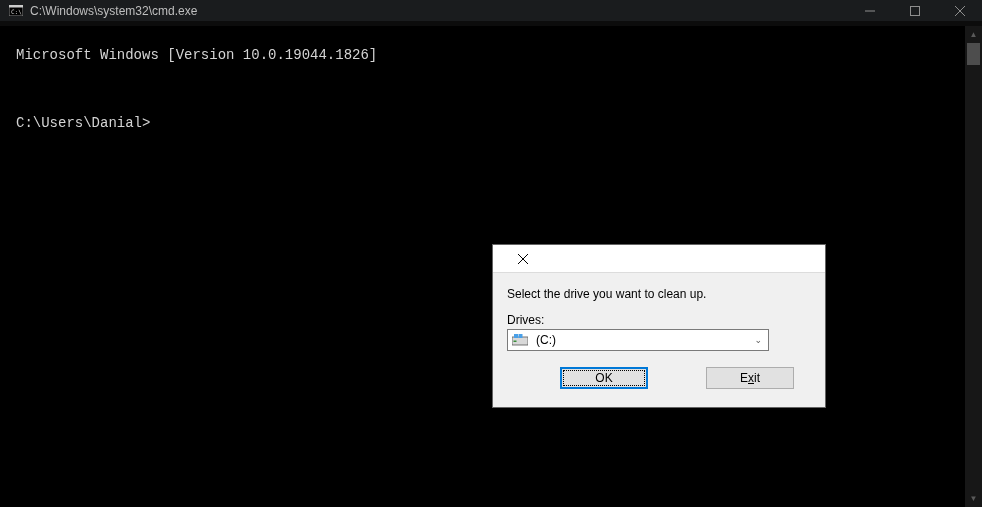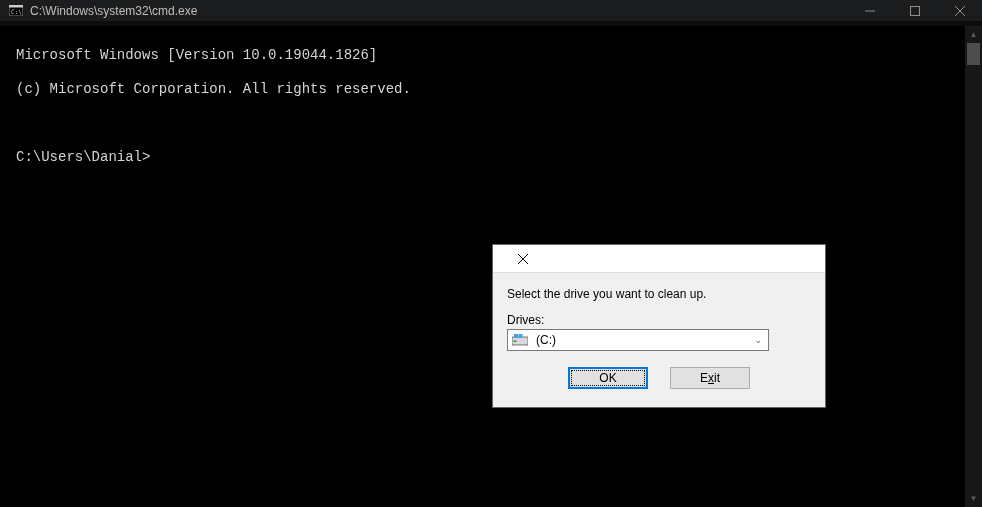--- a/index.html
+++ b/index.html
@@ -148,28 +148,29 @@
     color: #5a5a5a;
   }
   .dialog-buttons {
     display: flex;
     justify-content: center;
     gap: 22px;
     margin-top: 16px;
     margin-bottom: 4px;
   }
   .dlg-btn {
-    width: 80px;
+    width: 88px;
     height: 22px;
     background: #e1e1e1;
     border: 1px solid #adadad;
     display: flex;
     align-items: center;
     justify-content: center;
     font-size: 12px;
+    margin-left: 36px;
   }
   .dlg-btn.focus {
     border: 2px solid #0078d7;
     outline: 1px dotted #000;
     outline-offset: -4px;
   }
   .exit-underline { text-decoration: underline; }
 </style>
 </head>
 <body>
@@ -197,21 +198,20 @@
   <div class="title-btn">
     <svg viewBox="0 0 10 10">
       <line x1="0" y1="0" x2="10" y2="10" stroke="currentColor" stroke-width="1"></line>
       <line x1="10" y1="0" x2="0" y2="10" stroke="currentColor" stroke-width="1"></line>
     </svg>
   </div>
 </div>
 
 <div class="terminal-area">
 <span class="terminal-line">Microsoft Windows [Version 10.0.19044.1826]</span>
-<span class="terminal-line">(c) Microsoft Corporation. All rights reserved.</span>
 <span class="terminal-line"></span>
 <span class="terminal-line"></span>
 <span class="terminal-line">C:\Users\Danial&gt;</span>
 </div>
 
 <div class="scrollbar">
   <div class="scroll-arrow">▲</div>
   <div class="scroll-thumb"></div>
   <div class="scroll-arrow bottom">▼</div>
 </div>

